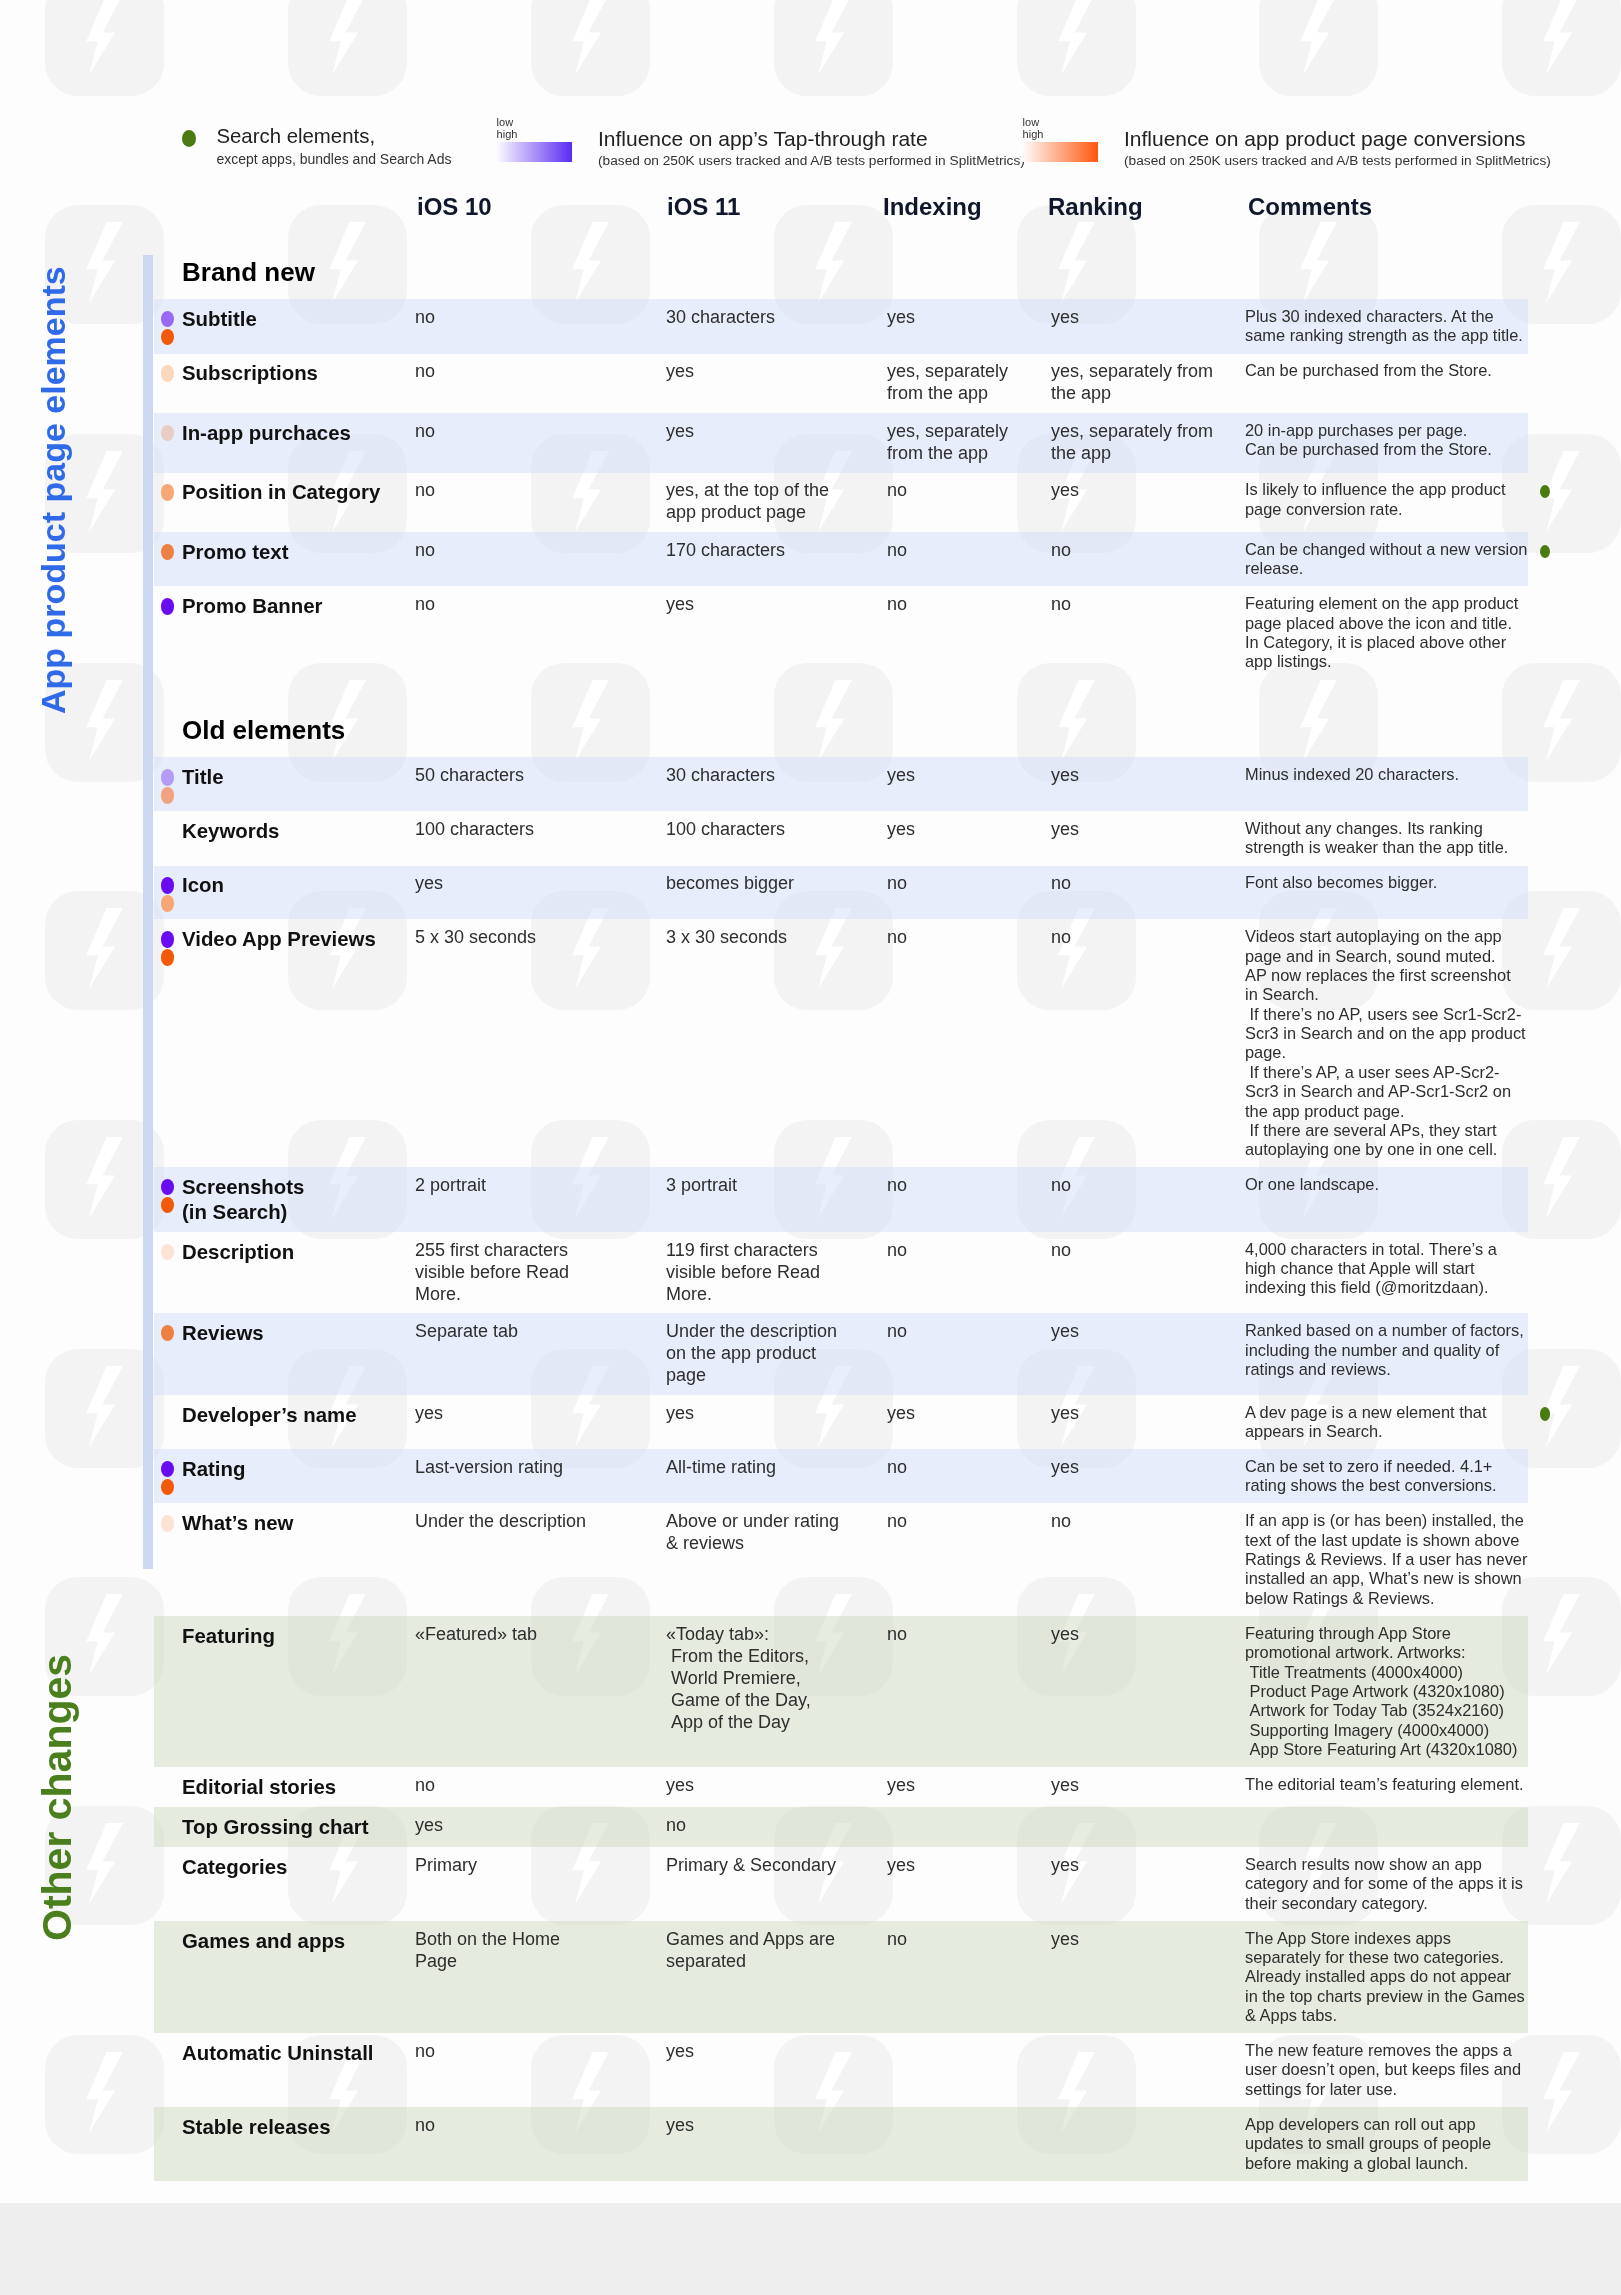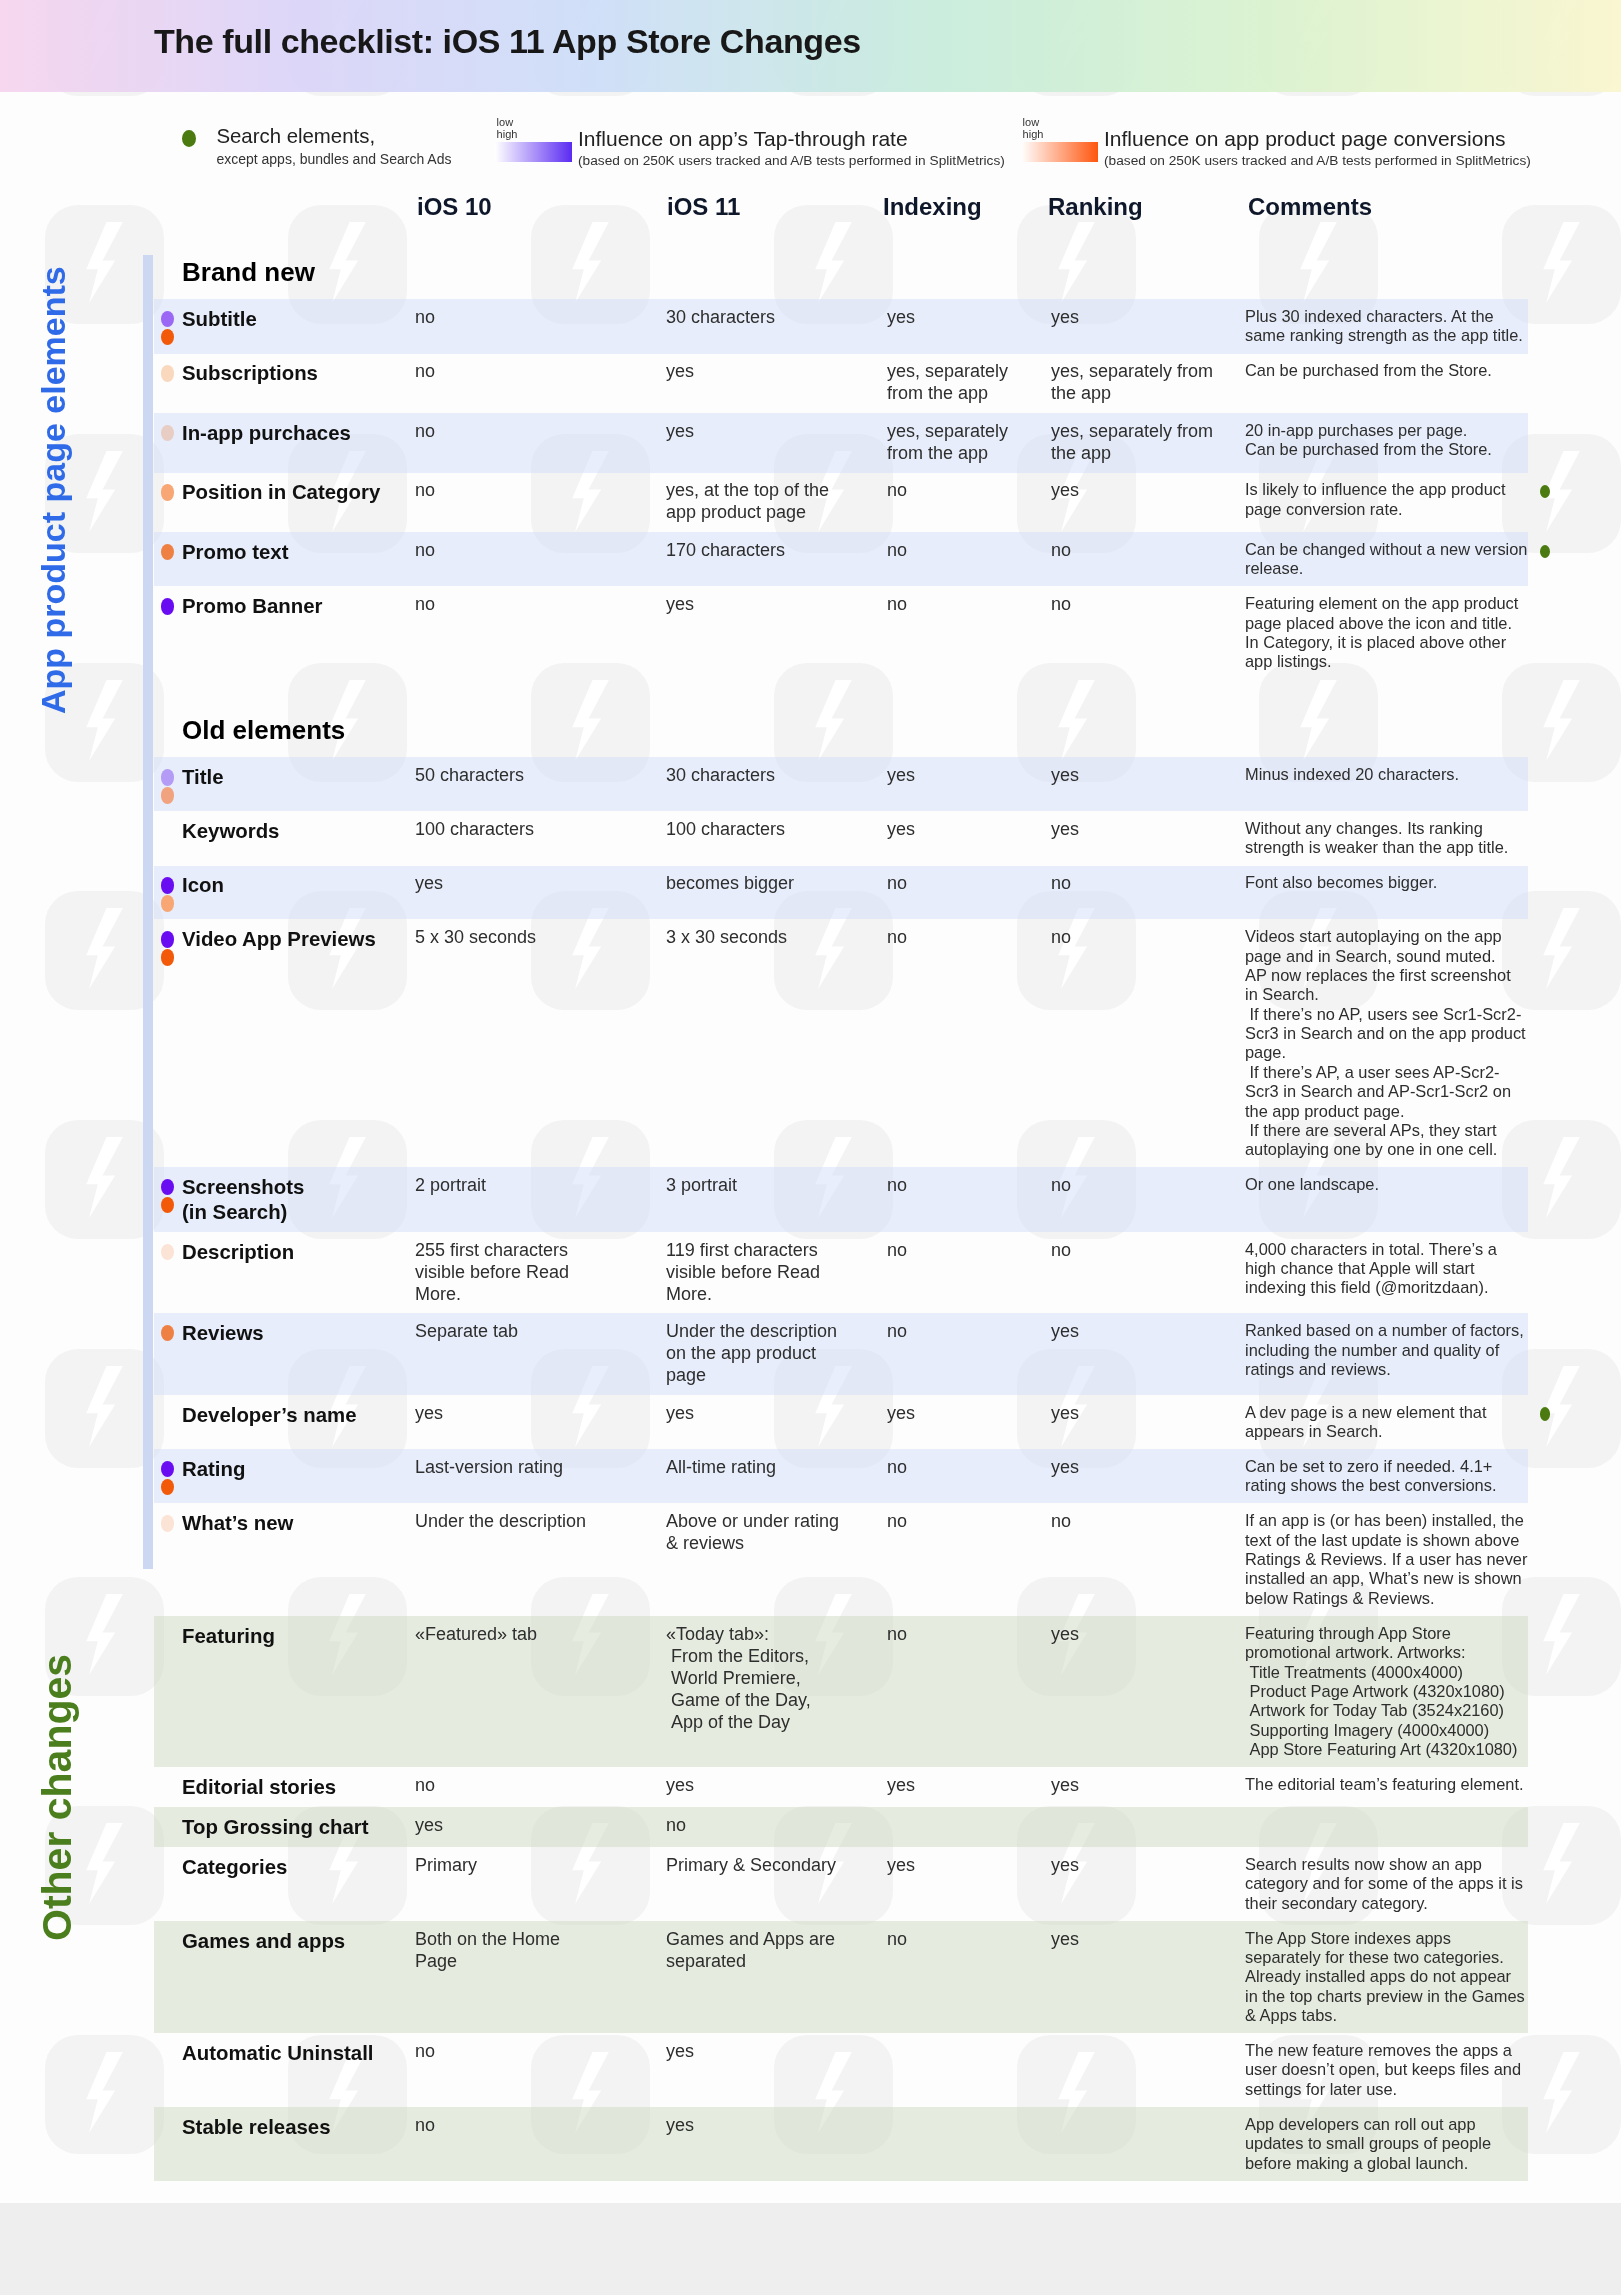--- a/index.html
+++ b/index.html
@@ -23,21 +23,21 @@
   .l-main{font-size:20.4px;color:#222;}
   .l-sub{font-size:14px;color:#333;margin-top:3.1px;}
   .legend-grad{display:flex;}
   .lg-tap{left:495px;top:116px;}
   .lg-conv{left:1021px;top:116px;}
   .grad-wrap{width:77px;}
   .lh-row{display:flex;justify-content:space-between;font-size:11px;color:#333;padding:0 1.6px 1.6px 1.6px;flex-direction:column;}
   .grad-bar{width:77px;height:20.4px;}
   .bar-purple{background:linear-gradient(90deg,#ffffff,#5b2bf2);}
   .bar-orange{background:linear-gradient(90deg,#ffffff,#ff560e);}
-  .lg-text{margin-left:6px;margin-top:11px;}
+  .lg-text{margin-left:26px;margin-top:11px;}
   .lg-main{font-size:21px;color:#222;}
   .lg-sub{font-size:13.7px;color:#333;margin-top:2.3px;}
 
   
   .colheads span{position:absolute;top:193px;font-size:24px;font-weight:800;color:#0f172a;z-index:2;}
   .ch-ios10{left:417px;} .ch-ios11{left:667px;} .ch-idx{left:883px;} .ch-rank{left:1048px;} .ch-com{left:1248px;}
 
   
   .vbar-blue{position:absolute;left:143px;top:255px;width:10.2px;height:1314px;background:#ccd8f2;z-index:1;}
   .vlabel{position:absolute;white-space:nowrap;transform:rotate(-90deg);transform-origin:0 0;font-weight:800;z-index:2;}
@@ -453,23 +453,20 @@
           <polygon points="52,0 86,0 44,80 70,80 16,168 34,98 10,98" fill="#ffffff"></polygon>
         </svg>
       </div>
       <div class="tile" style="left: 1502px; top: 2263px;">
         <svg width="49" height="81" viewBox="0 0 100 168">
           <polygon points="52,0 86,0 44,80 70,80 16,168 34,98 10,98" fill="#ffffff"></polygon>
         </svg>
       </div>
     </div>
 
-  <header class="band">
-    <h1>The full checklist: iOS 11 App Store Changes</h1>
-  </header>
 
   <div class="legend legend-search">
     <span class="gdot"></span>
     <div>
       <div class="l-main">Search elements,</div>
       <div class="l-sub">except apps, bundles and Search Ads</div>
     </div>
   </div>
 
   <div class="legend legend-grad lg-tap">

